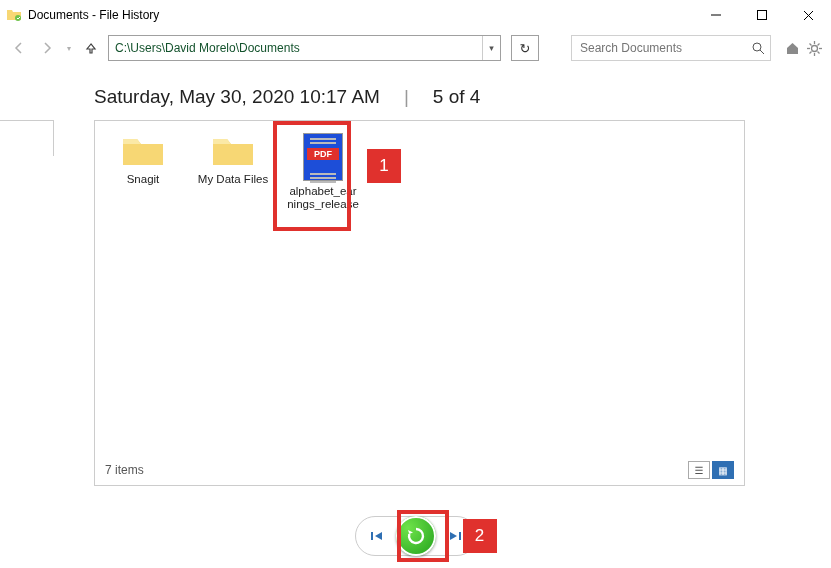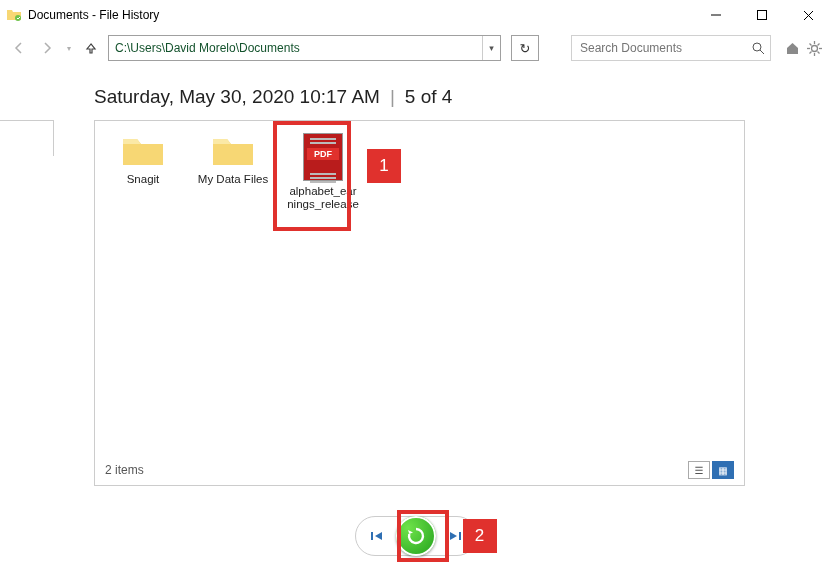--- a/index.html
+++ b/index.html
@@ -24,32 +24,32 @@
   .addr input { flex:1; border:none; outline:none; height:100%; padding:0 6px; font-size:12px; color:#14532d; }
   .addr .hist { width:18px; height:100%; display:flex; align-items:center; justify-content:center; border-left:1px solid #ccc; font-size:9px; color:#555;}
   .refresh { width:28px; height:26px; border:1px solid #a0a0a0; display:flex; align-items:center; justify-content:center; margin-left:4px; font-size:13px; color:#333;}
   .search { flex: 0 0 200px; display:flex; align-items:center; height:26px; border:1px solid #d0d0d0; margin-left:26px; position:relative;}
   .search input { flex:1; border:none; outline:none; height:100%; padding:0 8px; font-size:12px; color:#666;}
   .search .sicon { width:24px; display:flex; align-items:center; justify-content:center; color:#555;}
   .righticons { display:flex; gap:4px; margin-left:6px; color:#8a8a8a;}
   .righticons div { width:18px; height:18px; display:flex; align-items:center; justify-content:center;}
 
   
-  .page-hdr { padding: 20px 0 8px 94px; font-size: 19px; color:#222; display:flex; align-items:center; gap:10px;}
+  .page-hdr { padding: 20px 0 8px 94px; font-size: 19px; color:#222; display:flex; align-items:center; gap:24px;}
   .page-hdr .sep { color:#999; }
 
   
   .outer { display:flex; height: 370px; }
   .leftstub { width: 54px; border-top:1px solid #ccc; border-right:1px solid #ccc; height: 36px; margin-top:4px;}
   .panel { margin: 4px 86px 0 40px; flex:1; border:1px solid #ccc; position:relative; padding:12px; }
 
   .items { display:flex; gap:18px; align-items:flex-start; }
   .item { width:72px; display:flex; flex-direction:column; align-items:center; text-align:center; font-size:11.5px; color:#222; cursor:default; gap:4px; word-break:break-word; line-height:1.15;}
   .folder-icon { width:44px; height:36px; }
-  .pdf-thumb { width:40px; height:48px; border:1px solid #999; background:#b91c1c; position:relative; display:flex; flex-direction:column; align-items:center; padding-top:4px; gap:2px;}
+  .pdf-thumb { width:40px; height:48px; border:1px solid #999; background:#1d4ed8; position:relative; display:flex; flex-direction:column; align-items:center; padding-top:4px; gap:2px;}
   .pdf-thumb .lines { width:70%; height:2px; background:#bbb; }
   .pdf-thumb .badge { position:absolute; top:14px; left:3px; right:3px; background:#e0312d; color:#fff; font-size:9px; font-weight:bold; text-align:center; padding:1px 0;}
   .pdf-thumb::after{content:""; position:absolute; bottom:5px; left:15%; right:15%; height:2px; background:#bbb; box-shadow:0 4px 0 #bbb, 0 8px 0 #bbb;}
 
   .highlight { position:absolute; border:4px solid #e0312d; }
   .callout { position:absolute; width:34px; height:34px; background:#e0312d; color:#fff; display:flex; align-items:center; justify-content:center; font-size:17px; }
 
   .statusbar { position:absolute; bottom:6px; left:10px; right:10px; display:flex; align-items:center; font-size:12px; color:#555;}
   .statusbar .viewbtns { margin-left:auto; display:flex; gap:2px;}
   .statusbar .vb { width:22px; height:18px; border:1px solid #aaa; display:flex; align-items:center; justify-content:center; font-size:10px;}
@@ -184,21 +184,21 @@
         <span>alphabet_earnings_release</span>
       </div>
     </div>
 
     <div class="highlight" style="left:178px; top:0px; width:78px; height:110px;"></div>
     <div class="callout" style="left:272px; top:28px;">
         <span>1</span>
       </div>
 
     <div class="statusbar">
-      <span>2 items</span>
+      <span>7 items</span>
       <div class="viewbtns">
         <div class="vb">☰</div>
         <div class="vb active">▦</div>
       </div>
     </div>
   </div>
 </div>
 
 <div class="pager-wrap">
   <div style="position:relative;">

